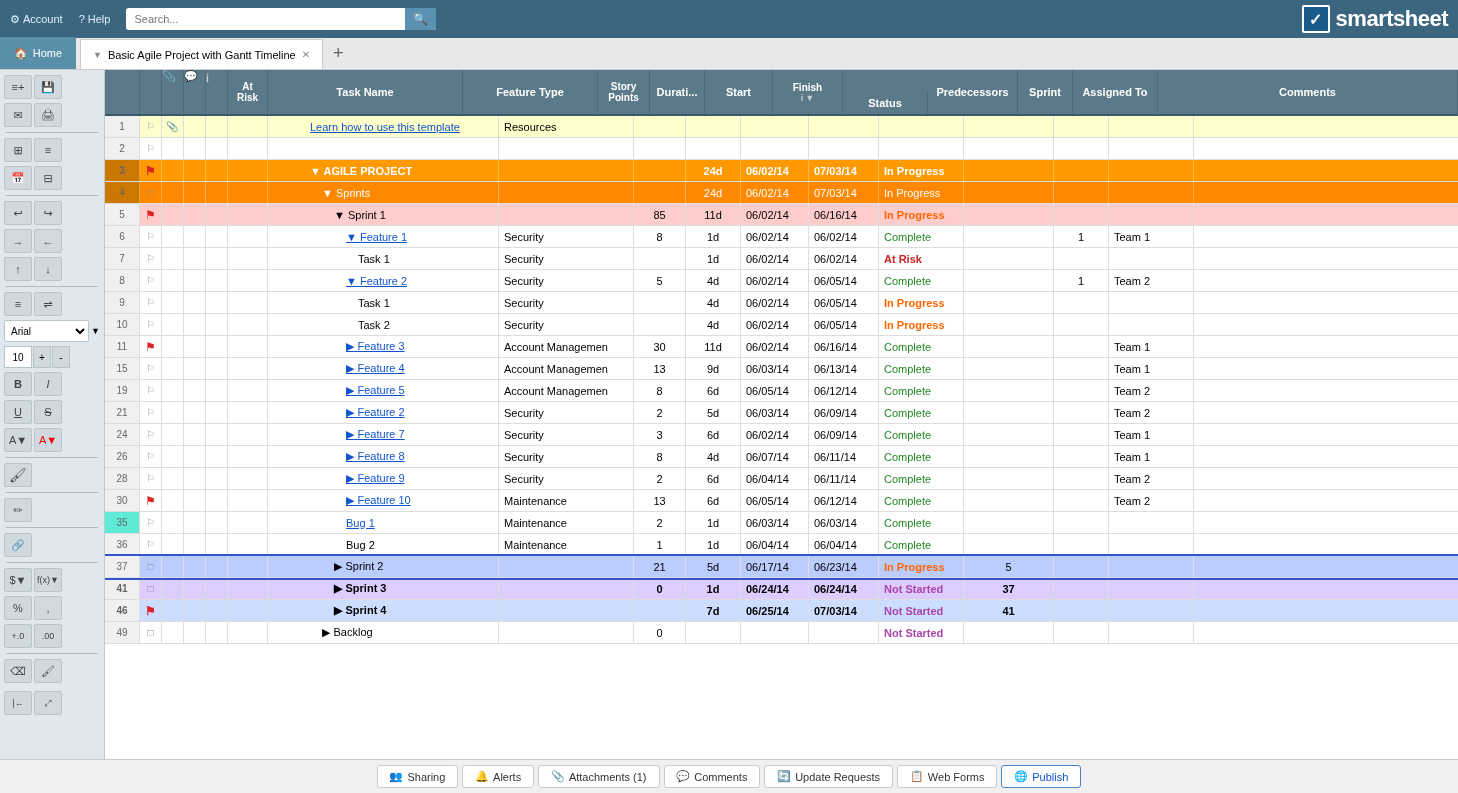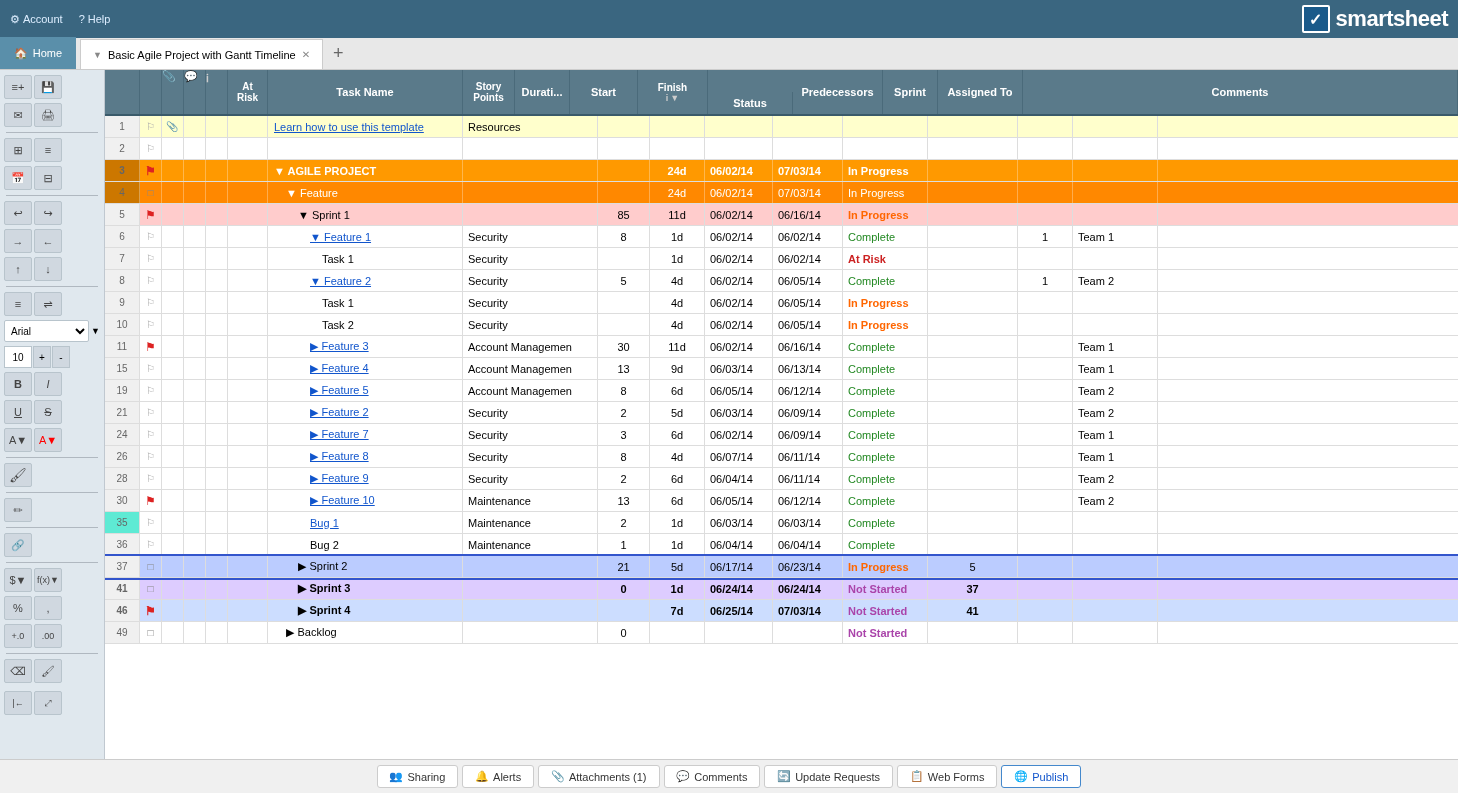--- a/index.html
+++ b/index.html
@@ -163,21 +163,21 @@
     .row-att { width: 22px; min-width: 22px; border-right: 1px solid #ddd; display: flex; align-items: center; justify-content: center; }
     .row-msg { width: 22px; min-width: 22px; border-right: 1px solid #ddd; display: flex; align-items: center; justify-content: center; }
     .row-info { width: 22px; min-width: 22px; border-right: 1px solid #ddd; display: flex; align-items: center; justify-content: center; }
     .cell {
       border-right: 1px solid #ddd;
       padding: 3px 5px;
       display: flex; align-items: center;
       font-size: 11px; overflow: hidden;
     }
     .cell-at-risk { width: 40px; min-width: 40px; }
-    .cell-task { width: 195px; min-width: 195px; }
+    .cell-task { width: 195px; min-width: 195px; margin-left: 36px; }
     .cell-feature { width: 135px; min-width: 135px; }
     .cell-story { width: 52px; min-width: 52px; justify-content: center; }
     .cell-dur { width: 55px; min-width: 55px; justify-content: center; }
     .cell-start { width: 68px; min-width: 68px; }
     .cell-finish { width: 70px; min-width: 70px; }
     .cell-status { width: 85px; min-width: 85px; }
     .cell-pred { width: 90px; min-width: 90px; justify-content: center; }
     .cell-sprint { width: 55px; min-width: 55px; justify-content: center; }
     .cell-assigned { width: 85px; min-width: 85px; }
     .cell-comments { flex: 1; min-width: 80px; }
@@ -217,20 +217,24 @@
   </style>
 </head>
 <body>
 
 <div class="top-bar">
   <div class="top-bar-left">
     <div class="account-btn">⚙ <span>Account</span></div>
     <div class="help-btn">
         <span>? Help</span>
       </div>
+    <div class="search-box">
+      <input type="text" placeholder="Search..." style="">
+      <button class="search-icon-btn">🔍</button>
+    </div>
   </div>
   <div class="logo-area">
     <div class="logo-check">
         <span>✓</span>
       </div>
     <span style="font-size:22px; letter-spacing:-0.5px;">smartsheet</span>
   </div>
 </div>
 
 <div class="tabs-bar">
@@ -353,20 +357,23 @@
       <div class="info-col"><span style="color:#ccc;font-size:11px;">ℹ</span></div>
       <div class="col-header at-risk-col">
           <div class="header-inner">
             <span class="header-top">At</span>
             <span class="header-top">Risk</span>
           </div>
         </div>
       <div class="col-header task-name-col">
           <span>Task Name</span>
         </div>
+      <div class="col-header feature-type-col">
+          <span>Feature Type</span>
+        </div>
       <div class="col-header story-points-col">
           <div class="header-inner">
             <span class="header-top">Story</span>
             <span class="header-top">Points</span>
           </div>
         </div>
       <div class="col-header duration-col">
           <span>Durati...</span>
         </div>
       <div class="col-header start-col">
@@ -479,21 +486,21 @@
         <div class="row" style="background: rgb(255, 136, 0); color: white;">
       <div class="row-num" style="background:#cc7700; border-right:1px solid rgba(255,255,255,0.3);">4</div>
       <div class="row-flag" style="border-right:1px solid rgba(255,255,255,0.3);">
             <span style="color:#888;font-size:10px;">□</span>
           </div>
       <div class="row-att" style="border-right:1px solid rgba(255,255,255,0.3);"></div>
       <div class="row-msg" style="border-right:1px solid rgba(255,255,255,0.3);"></div>
       <div class="row-info" style="border-right:1px solid rgba(255,255,255,0.3);"></div>
       <div class="cell cell-at-risk" style="border-right:1px solid rgba(255,255,255,0.3);"></div>
       <div class="cell cell-task" style="border-right:1px solid rgba(255,255,255,0.3); padding-left: calc(6px + 12px);">
-            <span>▼ Feature</span>
+            <span>▼ Sprints</span>
           </div>
       <div class="cell cell-feature" style="border-right:1px solid rgba(255,255,255,0.3);"></div>
       <div class="cell cell-story" style="border-right:1px solid rgba(255,255,255,0.3);"></div>
       <div class="cell cell-dur" style="border-right:1px solid rgba(255,255,255,0.3);">24d</div>
       <div class="cell cell-start" style="border-right:1px solid rgba(255,255,255,0.3);">06/02/14</div>
       <div class="cell cell-finish" style="border-right:1px solid rgba(255,255,255,0.3);">07/03/14</div>
       <div class="cell cell-status" style="border-right:1px solid rgba(255,255,255,0.3);">
             <span class="">In Progress</span>
           </div>
       <div class="cell cell-pred" style="border-right:1px solid rgba(255,255,255,0.3);"></div>

